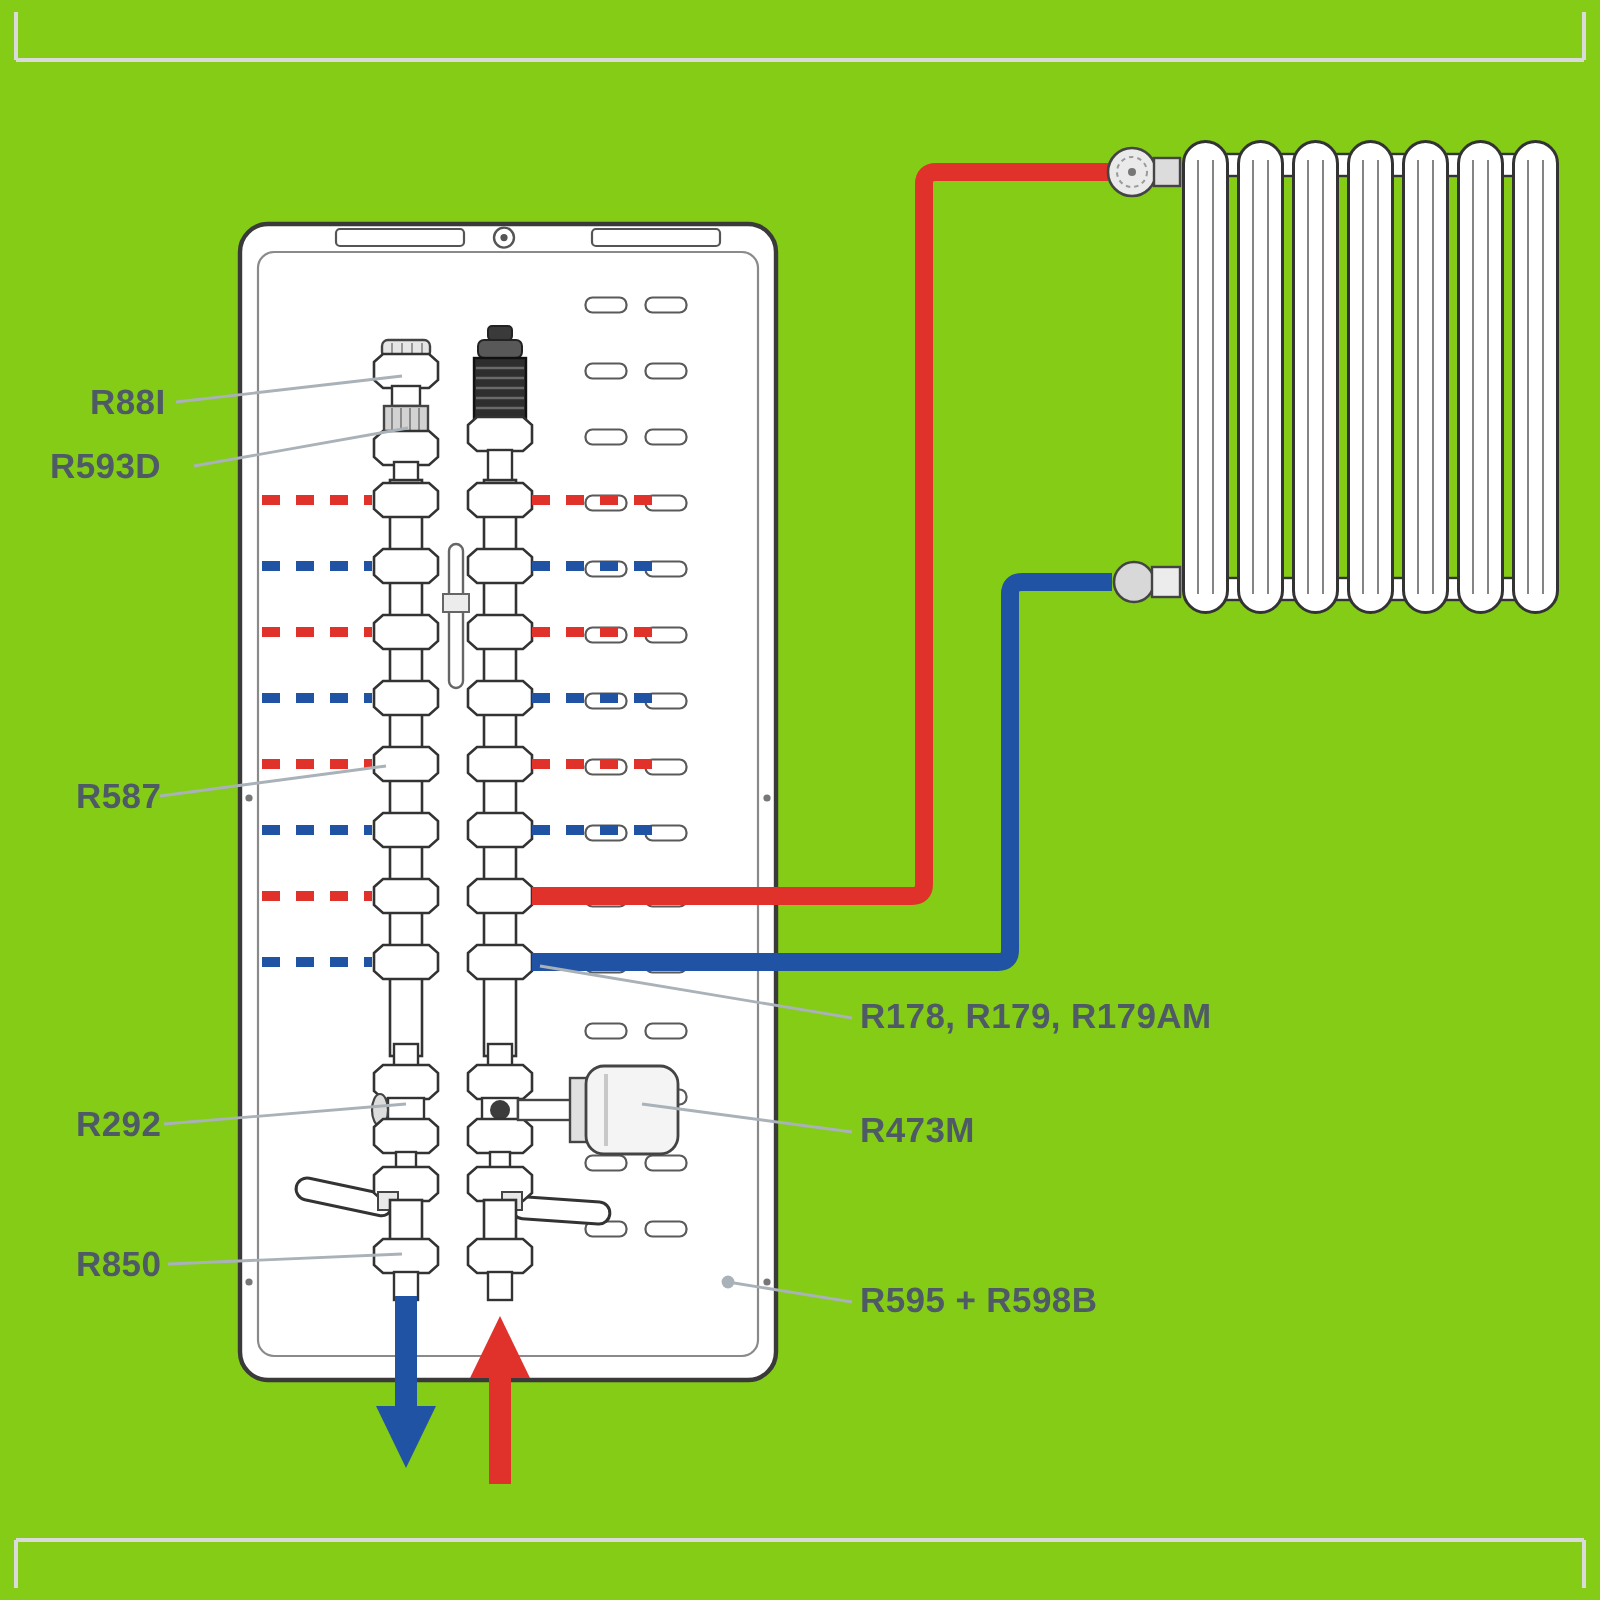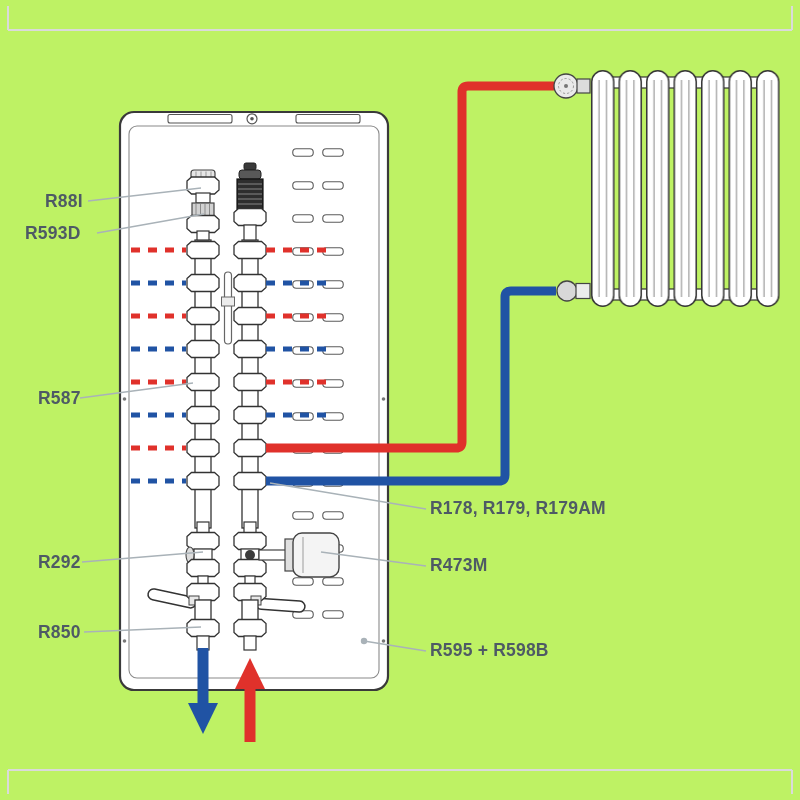--- a/index.html
+++ b/index.html
@@ -1,16 +1,16 @@
 <!DOCTYPE html>
 <html><head>
 <meta charset="utf-8">
 <style>
   html,body{margin:0;padding:0;background:#ffffff;}
-  .stage{width:800px;height:800px;position:relative;background:#bef264;overflow:hidden;}
+  .stage{width:800px;height:800px;position:relative;background:#84cc16;overflow:hidden;}
   svg{display:block;}
   .lbl{
     font-family:"Liberation Sans","DejaVu Sans",sans-serif;
     font-size:17.5px;
     font-weight:600;
     letter-spacing:.2px;
   }
 </style>
 </head>
 <body>

